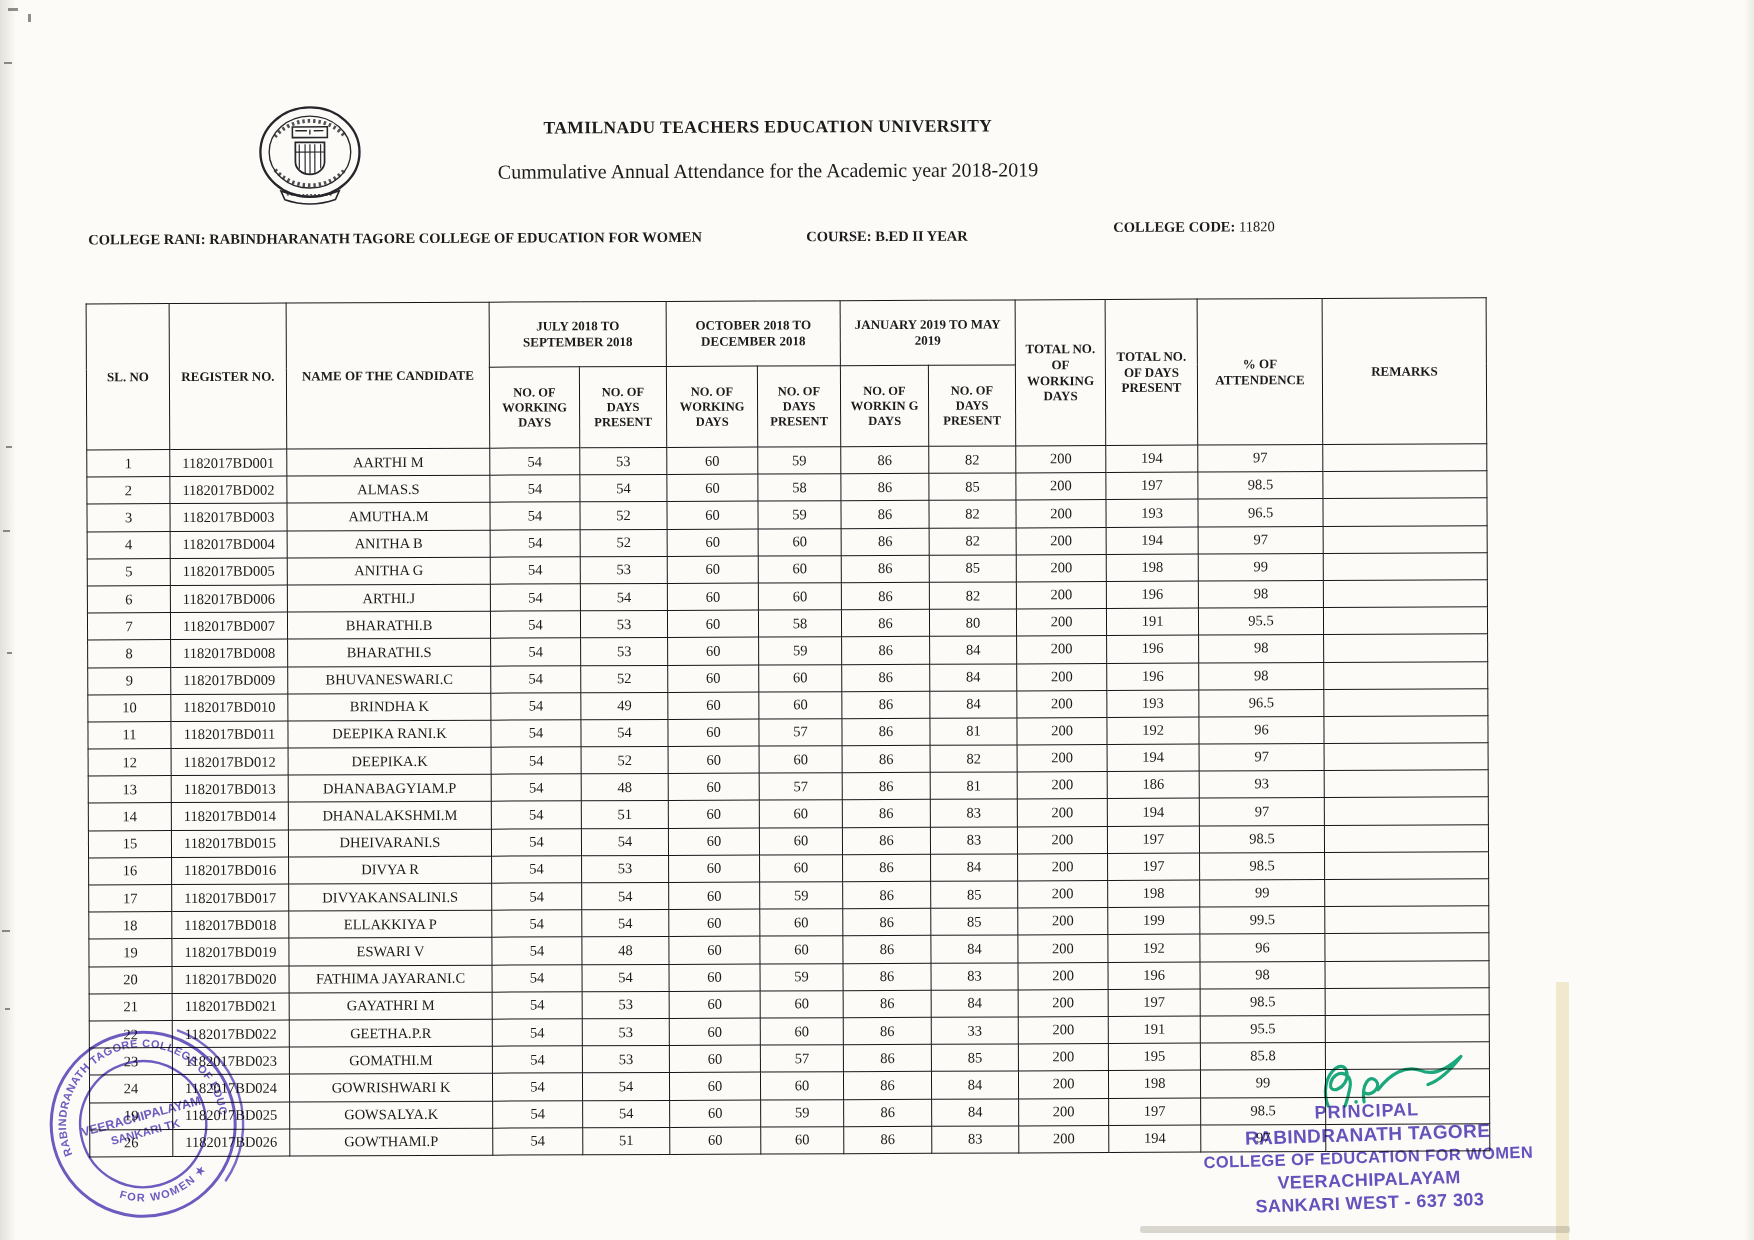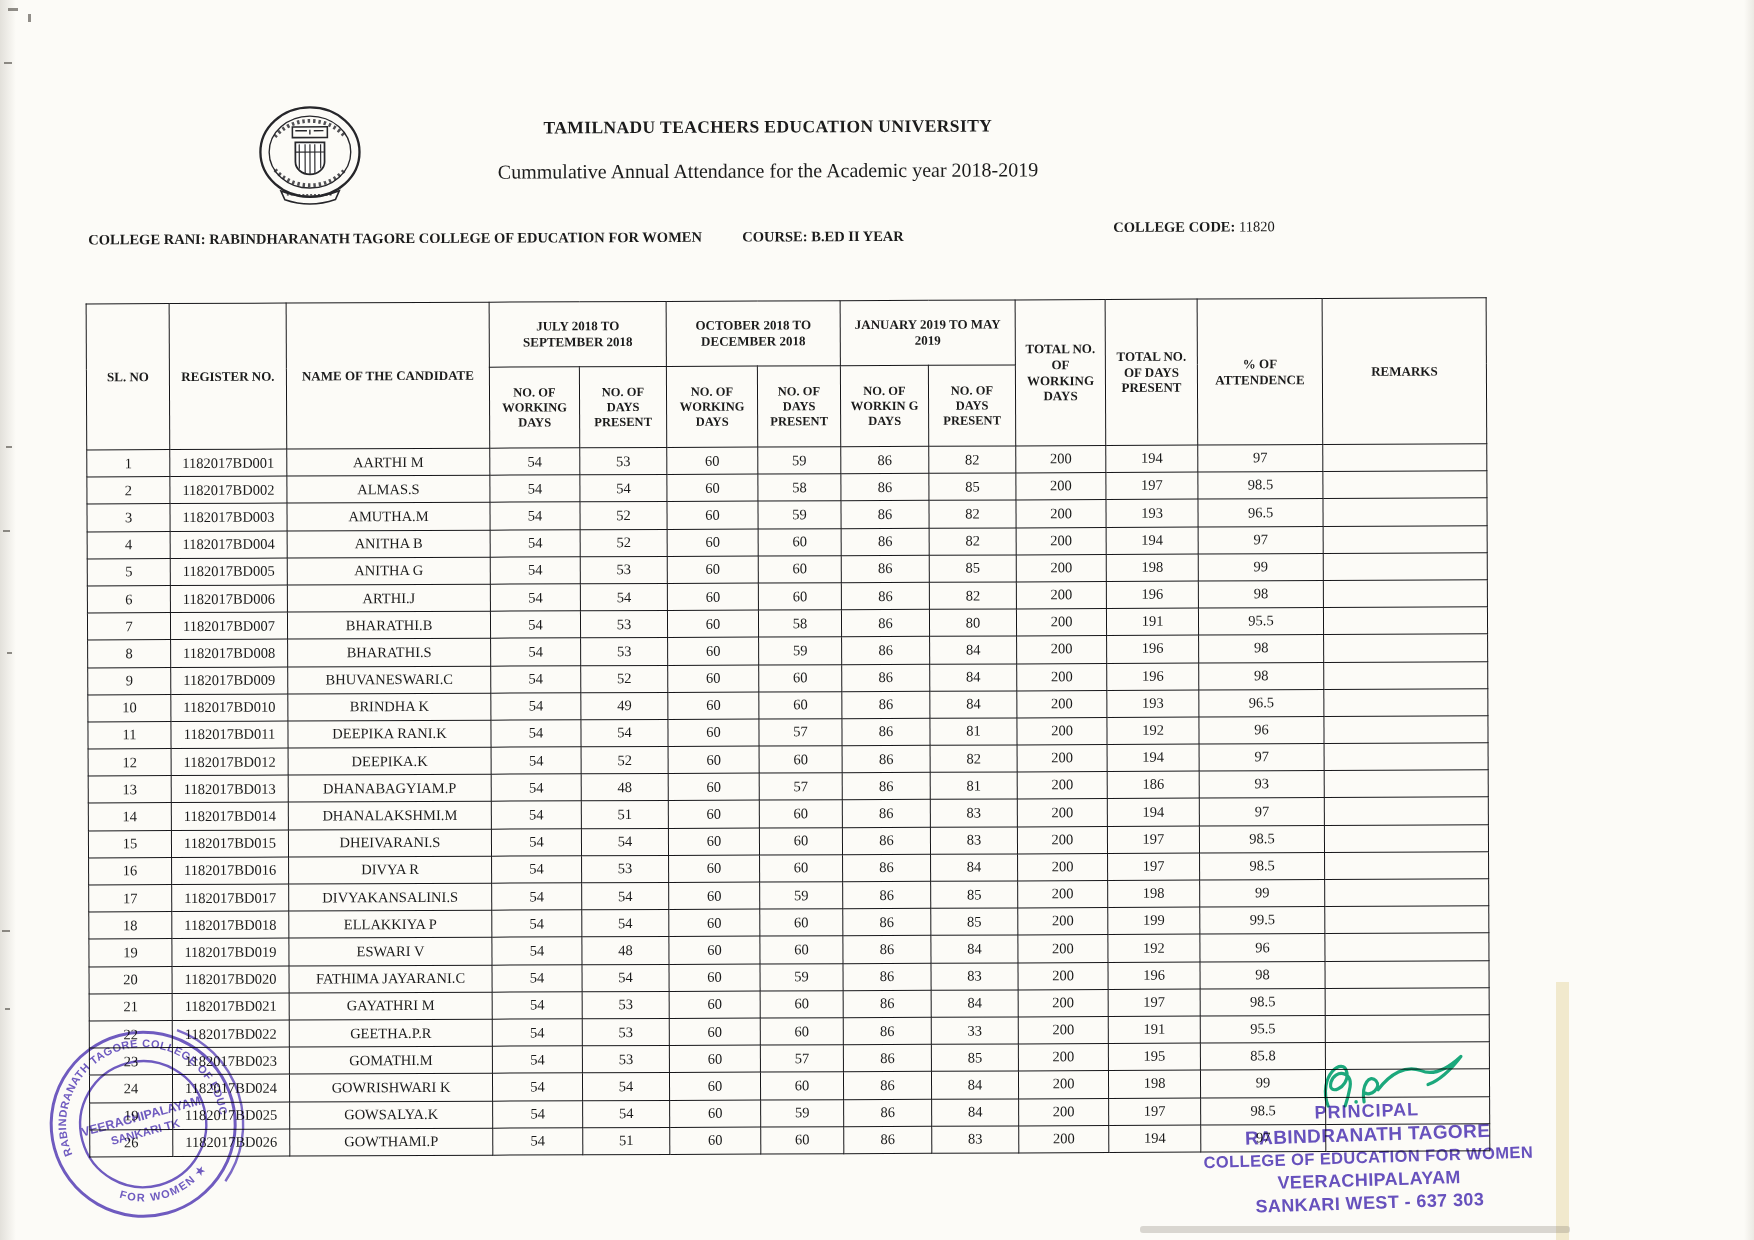--- a/index.html
+++ b/index.html
@@ -21,21 +21,21 @@
   .content{position:absolute;inset:0;transform:rotate(-0.25deg);}
 
   
   .logo{position:absolute;left:253px;top:103px;}
   .titles{position:absolute;left:380px;top:116px;width:780px;text-align:center;}
   .uni-title{font-size:17.5px;font-weight:bold;letter-spacing:.4px;}
   .sub-title{margin-top:22px;font-size:20px;}
   .meta{position:absolute;top:228px;left:0;width:1754px;font-size:14.5px;}
   .meta b{font-weight:bold;}
   .meta-college{position:absolute;left:90px;top:0;font-weight:bold;}
-  .meta-course{position:absolute;left:744px;top:0;font-weight:bold;}
+  .meta-course{position:absolute;left:808px;top:0;font-weight:bold;}
   .meta-code{position:absolute;left:1115px;top:-8px;font-weight:bold;}
   .meta-code .val{font-weight:normal;text-align:right;}
 
   
   table.att{position:absolute;left:87px;top:300px;width:1400px;
     border-collapse:collapse;table-layout:fixed;}
   table.att th,table.att td{border:1.4px solid #17171a;overflow:hidden;white-space:nowrap;}
   table.att thead th{font-weight:bold;font-size:13px;line-height:1.2;text-align:center;
     white-space:normal;padding:1px 9px;}
   table.att thead tr.grp th{height:62px;}

